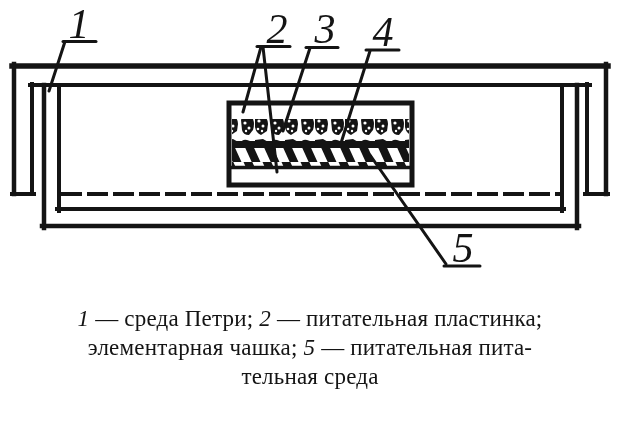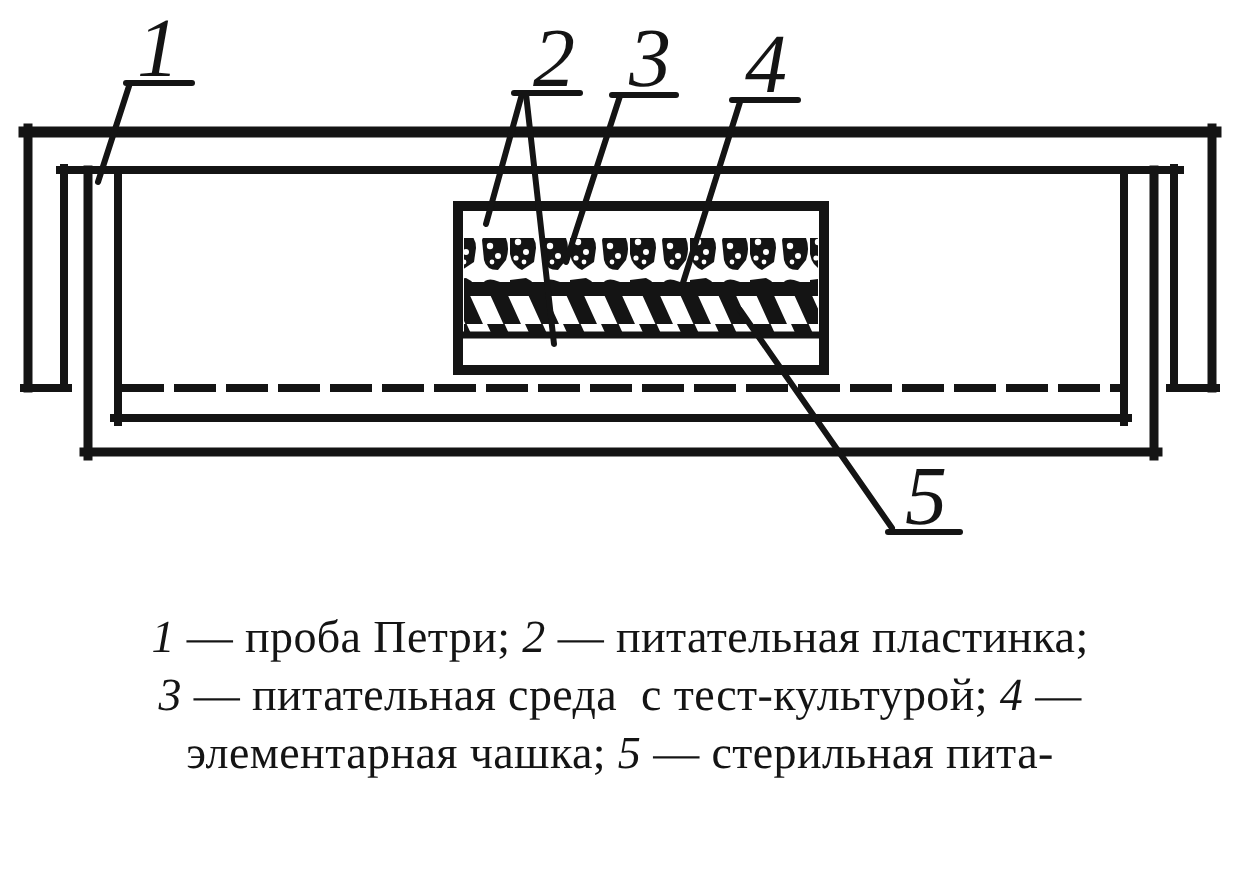--- a/index.html
+++ b/index.html
@@ -110,23 +110,23 @@
       <text class="num" x="79" y="38">1</text>
       <text class="num" x="277" y="43">2</text>
       <text class="num" x="325" y="43">3</text>
       <text class="num" x="383" y="46">4</text>
       <text class="num" x="463" y="262">5</text>
     </g>
   </svg>
 
   <div class="caption">
     <span class="cap-line">
-      <span class="seg it">1</span><span class="seg"> — проба Петри; </span><span class="seg it">2</span><span class="seg"> — питательная пластинка;</span>
+      <span class="seg it">1</span><span class="seg"> — среда Петри; </span><span class="seg it">2</span><span class="seg"> — питательная пластинка;</span>
     </span>
     <span class="cap-line">
-      <span class="seg it">3</span><span class="seg"> — питательная среда  с тест-культурой; </span><span class="seg it">4</span><span class="seg"> —</span>
+      <span class="seg">элементарная чашка; </span><span class="seg it">5</span><span class="seg"> — питательная пита-</span>
     </span>
     <span class="cap-line">
-      <span class="seg">элементарная чашка; </span><span class="seg it">5</span><span class="seg"> — стерильная пита-</span>
+      <span class="seg">тельная среда</span>
     </span>
   </div>
 
 </div>
 
 </body></html>

